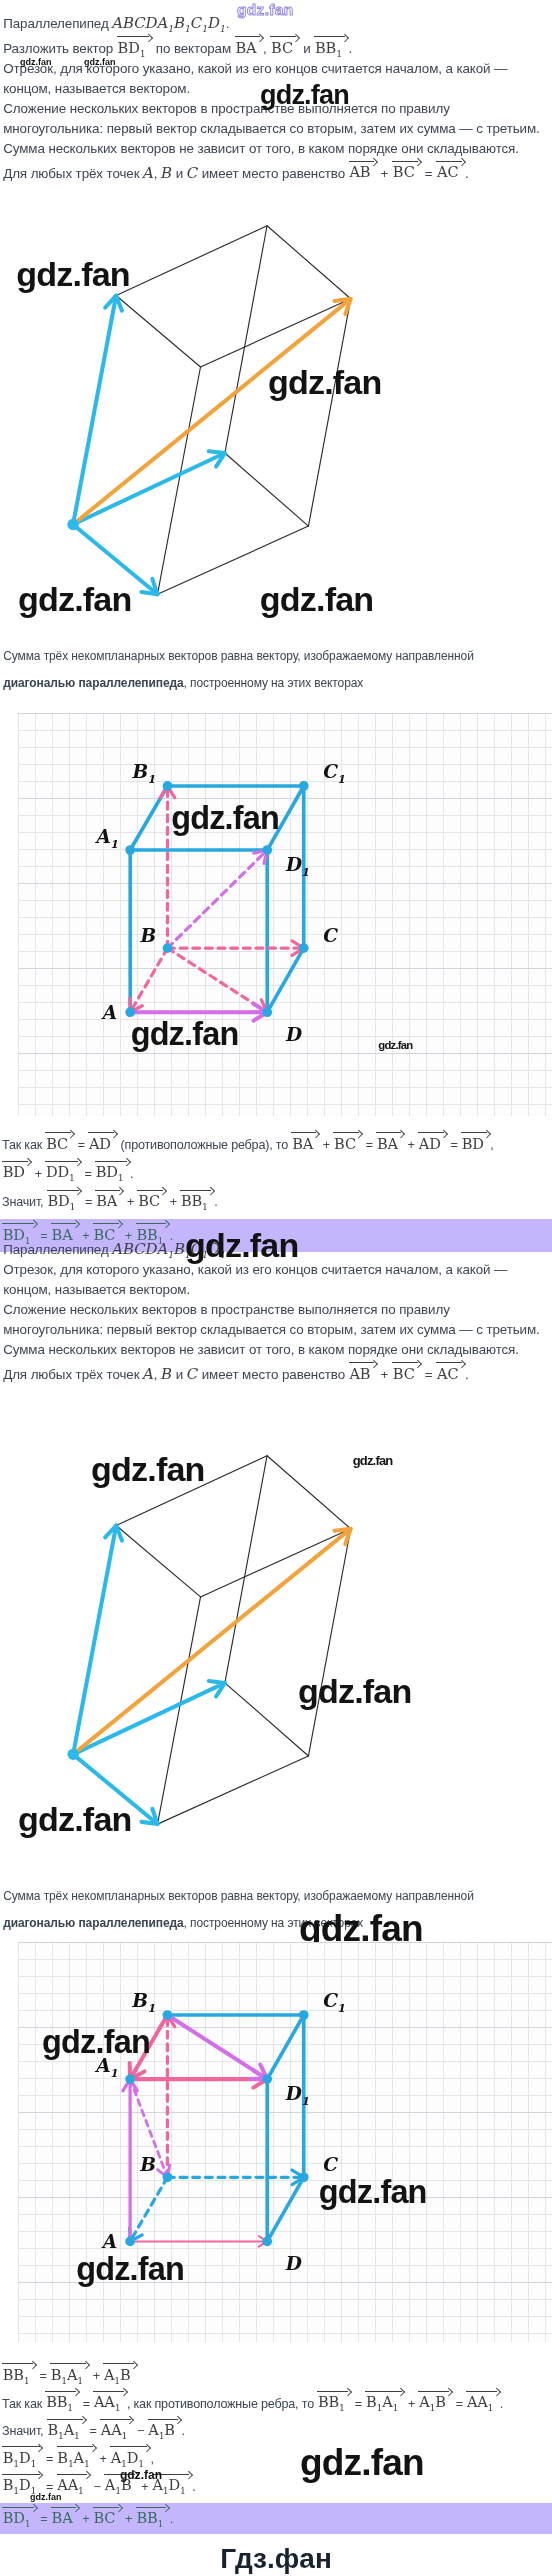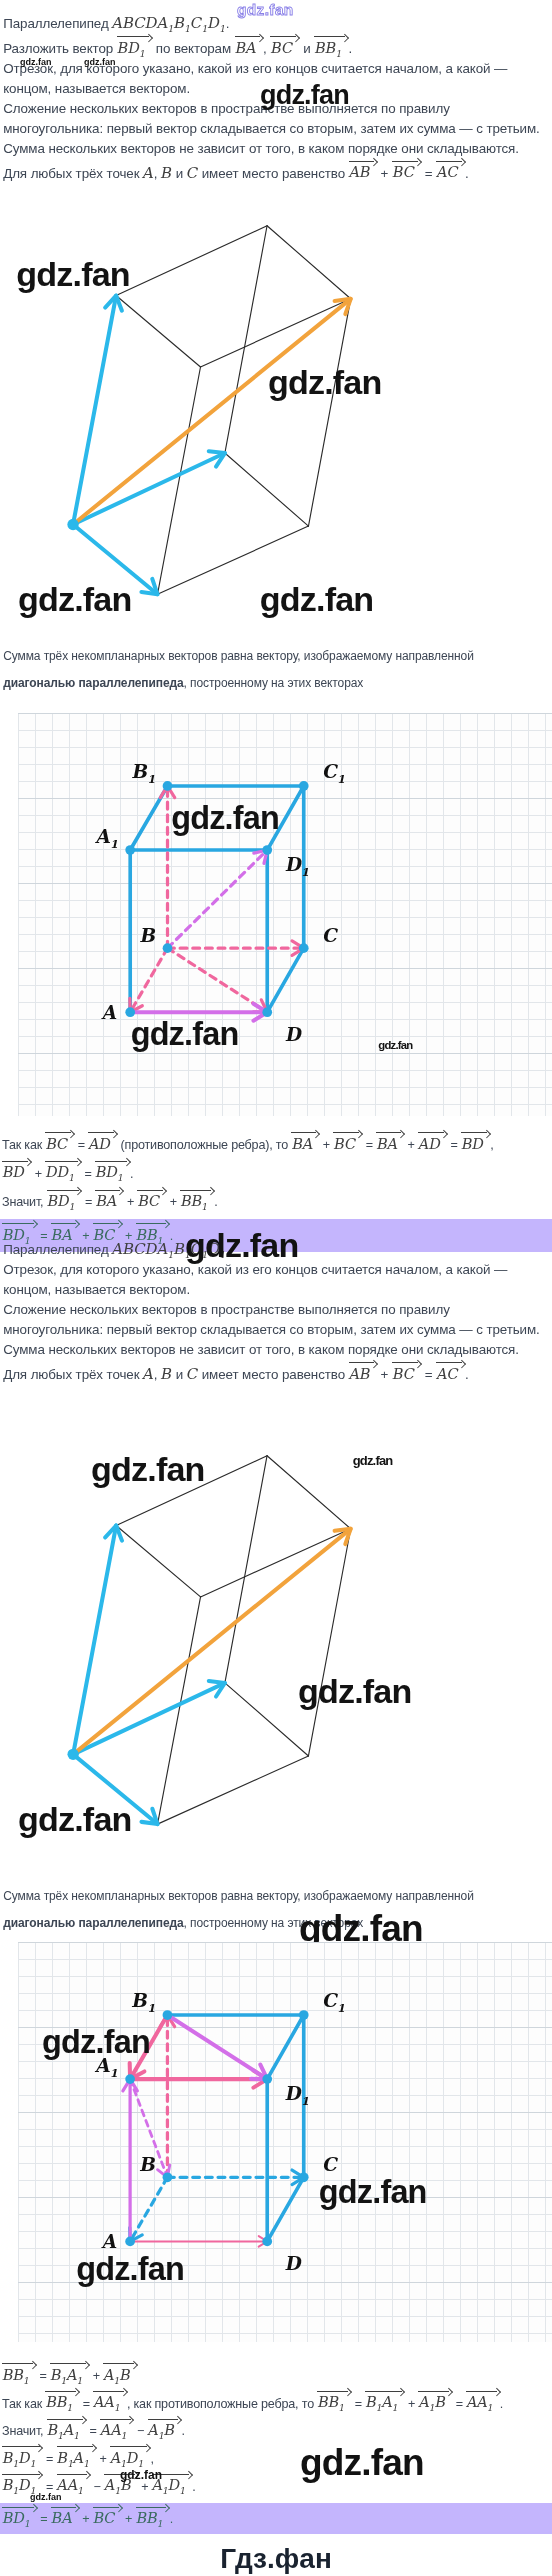--- a/index.html
+++ b/index.html
@@ -10,21 +10,21 @@
   .abs{position:absolute;}
   .textblock{left:3.2px;width:547px;font-size:13.4px;line-height:20px;letter-spacing:-0.1px;}
   .note{line-height:27px;font-size:12px;}
   .fblock{left:0;width:552px;font-size:12.6px;line-height:28px;letter-spacing:-0.2px;}
   .fblock2{line-height:25px;}
   .fblock .tline{padding-left:2px;}
   .tline{white-space:nowrap;}
   .tline.green{background:#c4b5fd;color:#3a6b5f;padding-top:1.6px;padding-bottom:2.4px;margin-top:3.2px;}
   .tline.green .vec{color:inherit;}
   .mi{font-family:"DejaVu Serif",serif;font-style:italic;font-size:15px;color:#3f3f3f;}
-  .vec{font-family:"DejaVu Serif",serif;font-style:italic;font-size:14.6px;color:#3f3f3f;
+  .vec{font-family:"DejaVu Serif",serif;font-size:14.6px;color:#3f3f3f;
        display:inline-block;position:relative;padding:5.7px 6.5px 0 0.8px;line-height:15.4px;}
   .vec::before{content:"";position:absolute;top:2.4px;left:0;right:3.2px;border-top:1.2px solid currentColor;}
   .vec::after{content:"";position:absolute;top:0.5px;right:0.8px;width:4.5px;height:4.5px;
        border-top:1.2px solid currentColor;border-right:1.2px solid currentColor;transform:rotate(45deg);}
   .vec sub,.mi sub{font-size:9.3px;line-height:0;}
   .wm-big{font-weight:bold;color:#121212;font-size:27px;letter-spacing:-0.8px;white-space:nowrap;}
   .wm-sm{font-weight:bold;color:#121212;font-size:9px;white-space:nowrap;}
   .wm-outline{font-size:15.4px;font-weight:bold;color:transparent;-webkit-text-stroke:0.9px #8a80e8;letter-spacing:0.4px;}
   .grid-panel{
     left:18px;width:552px;background-color:#fdfdfd;

